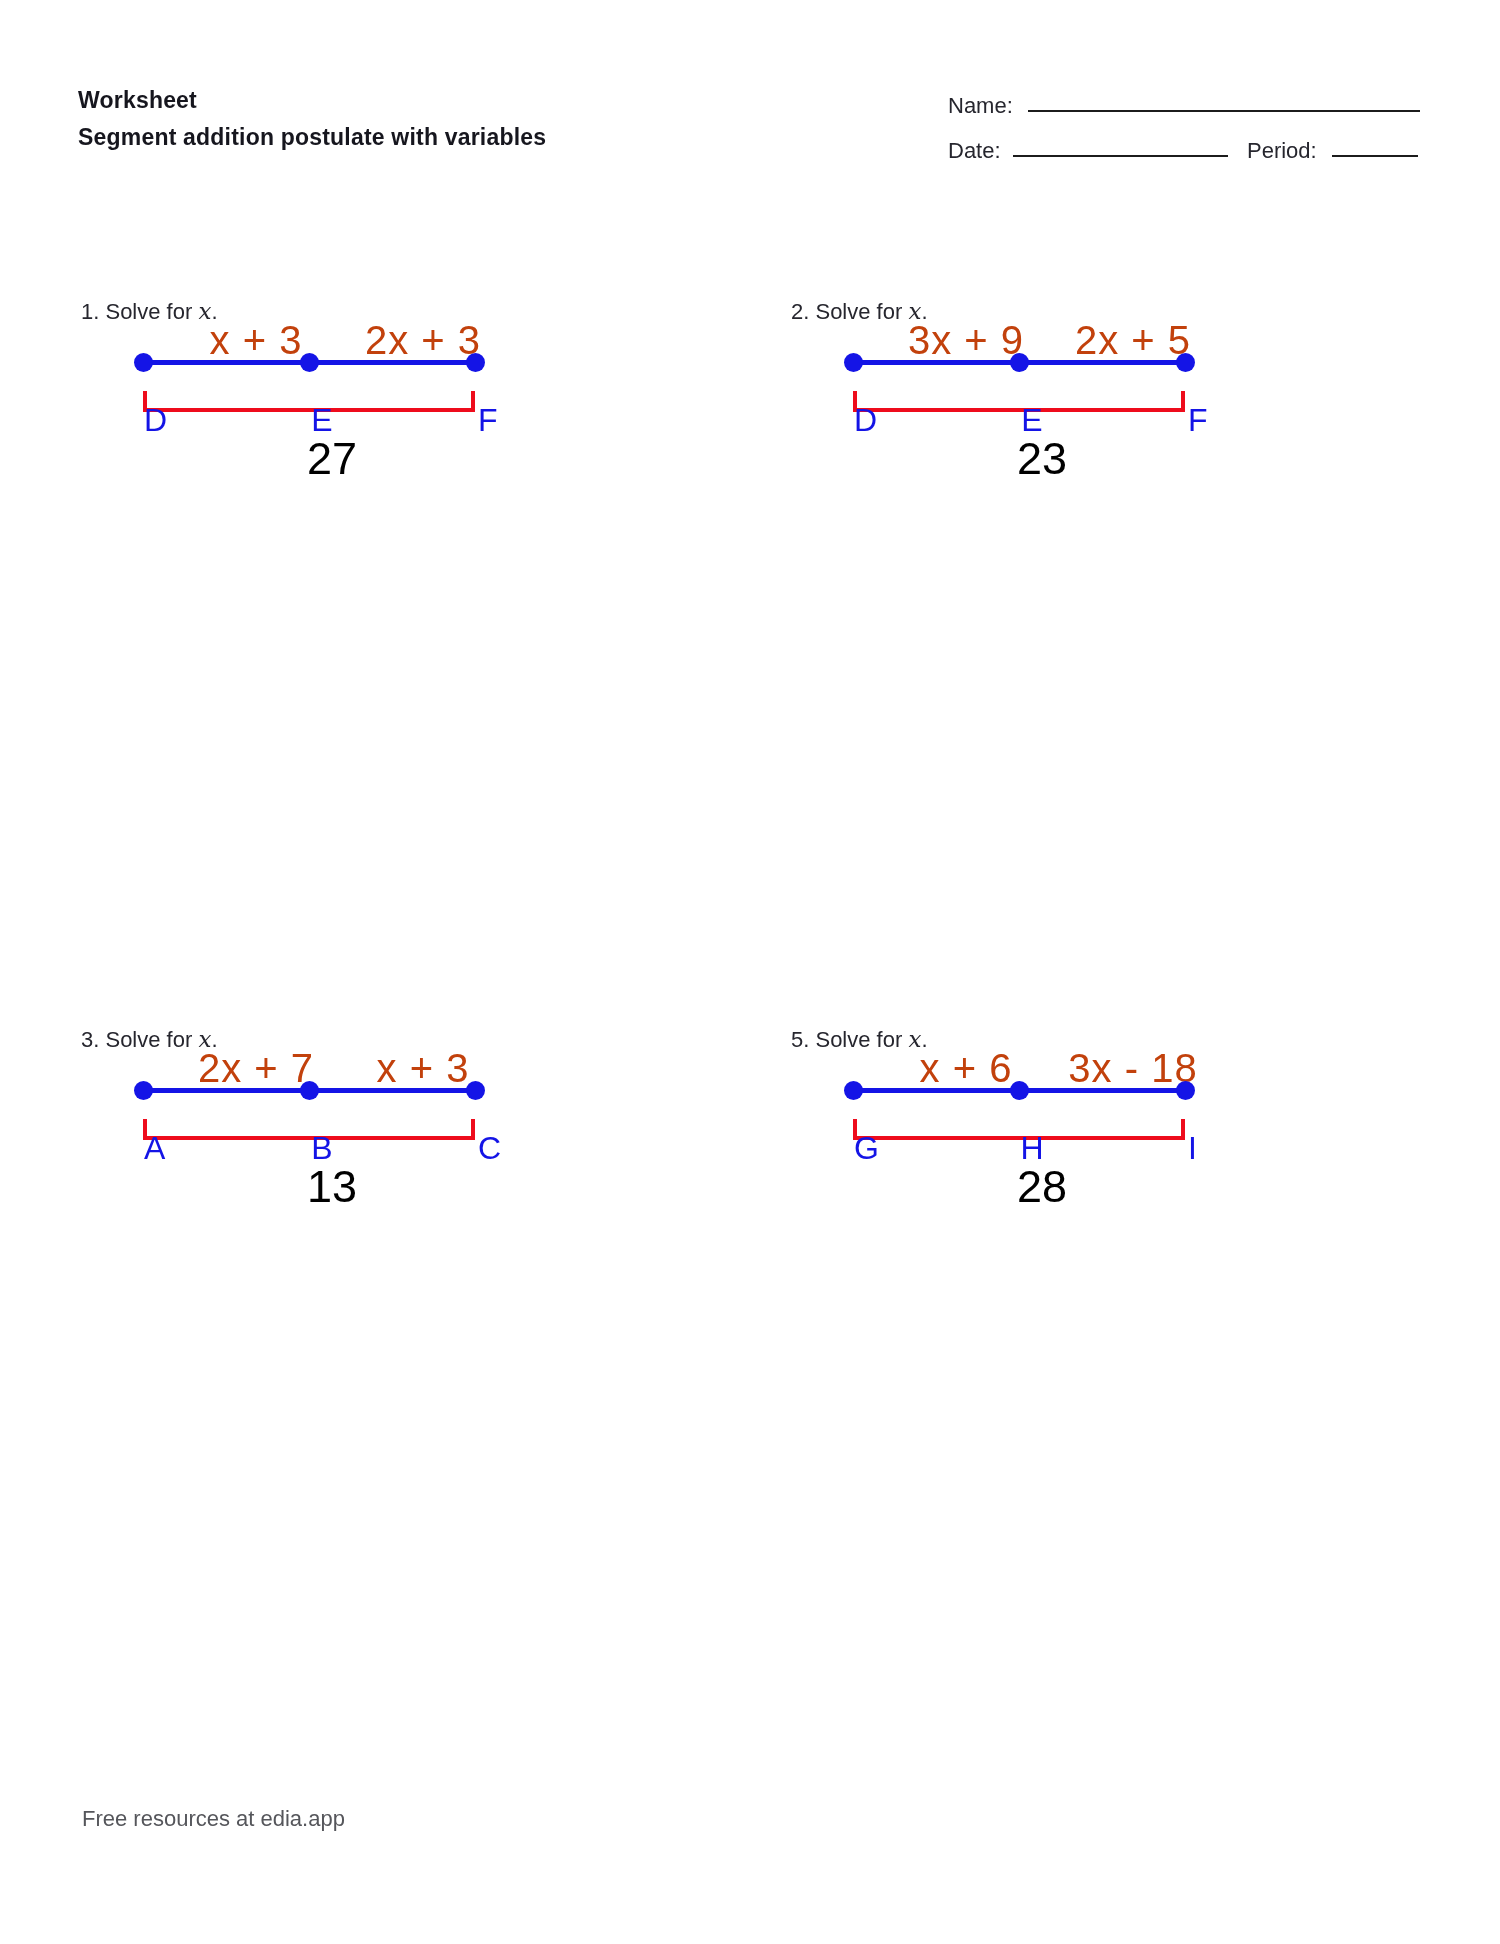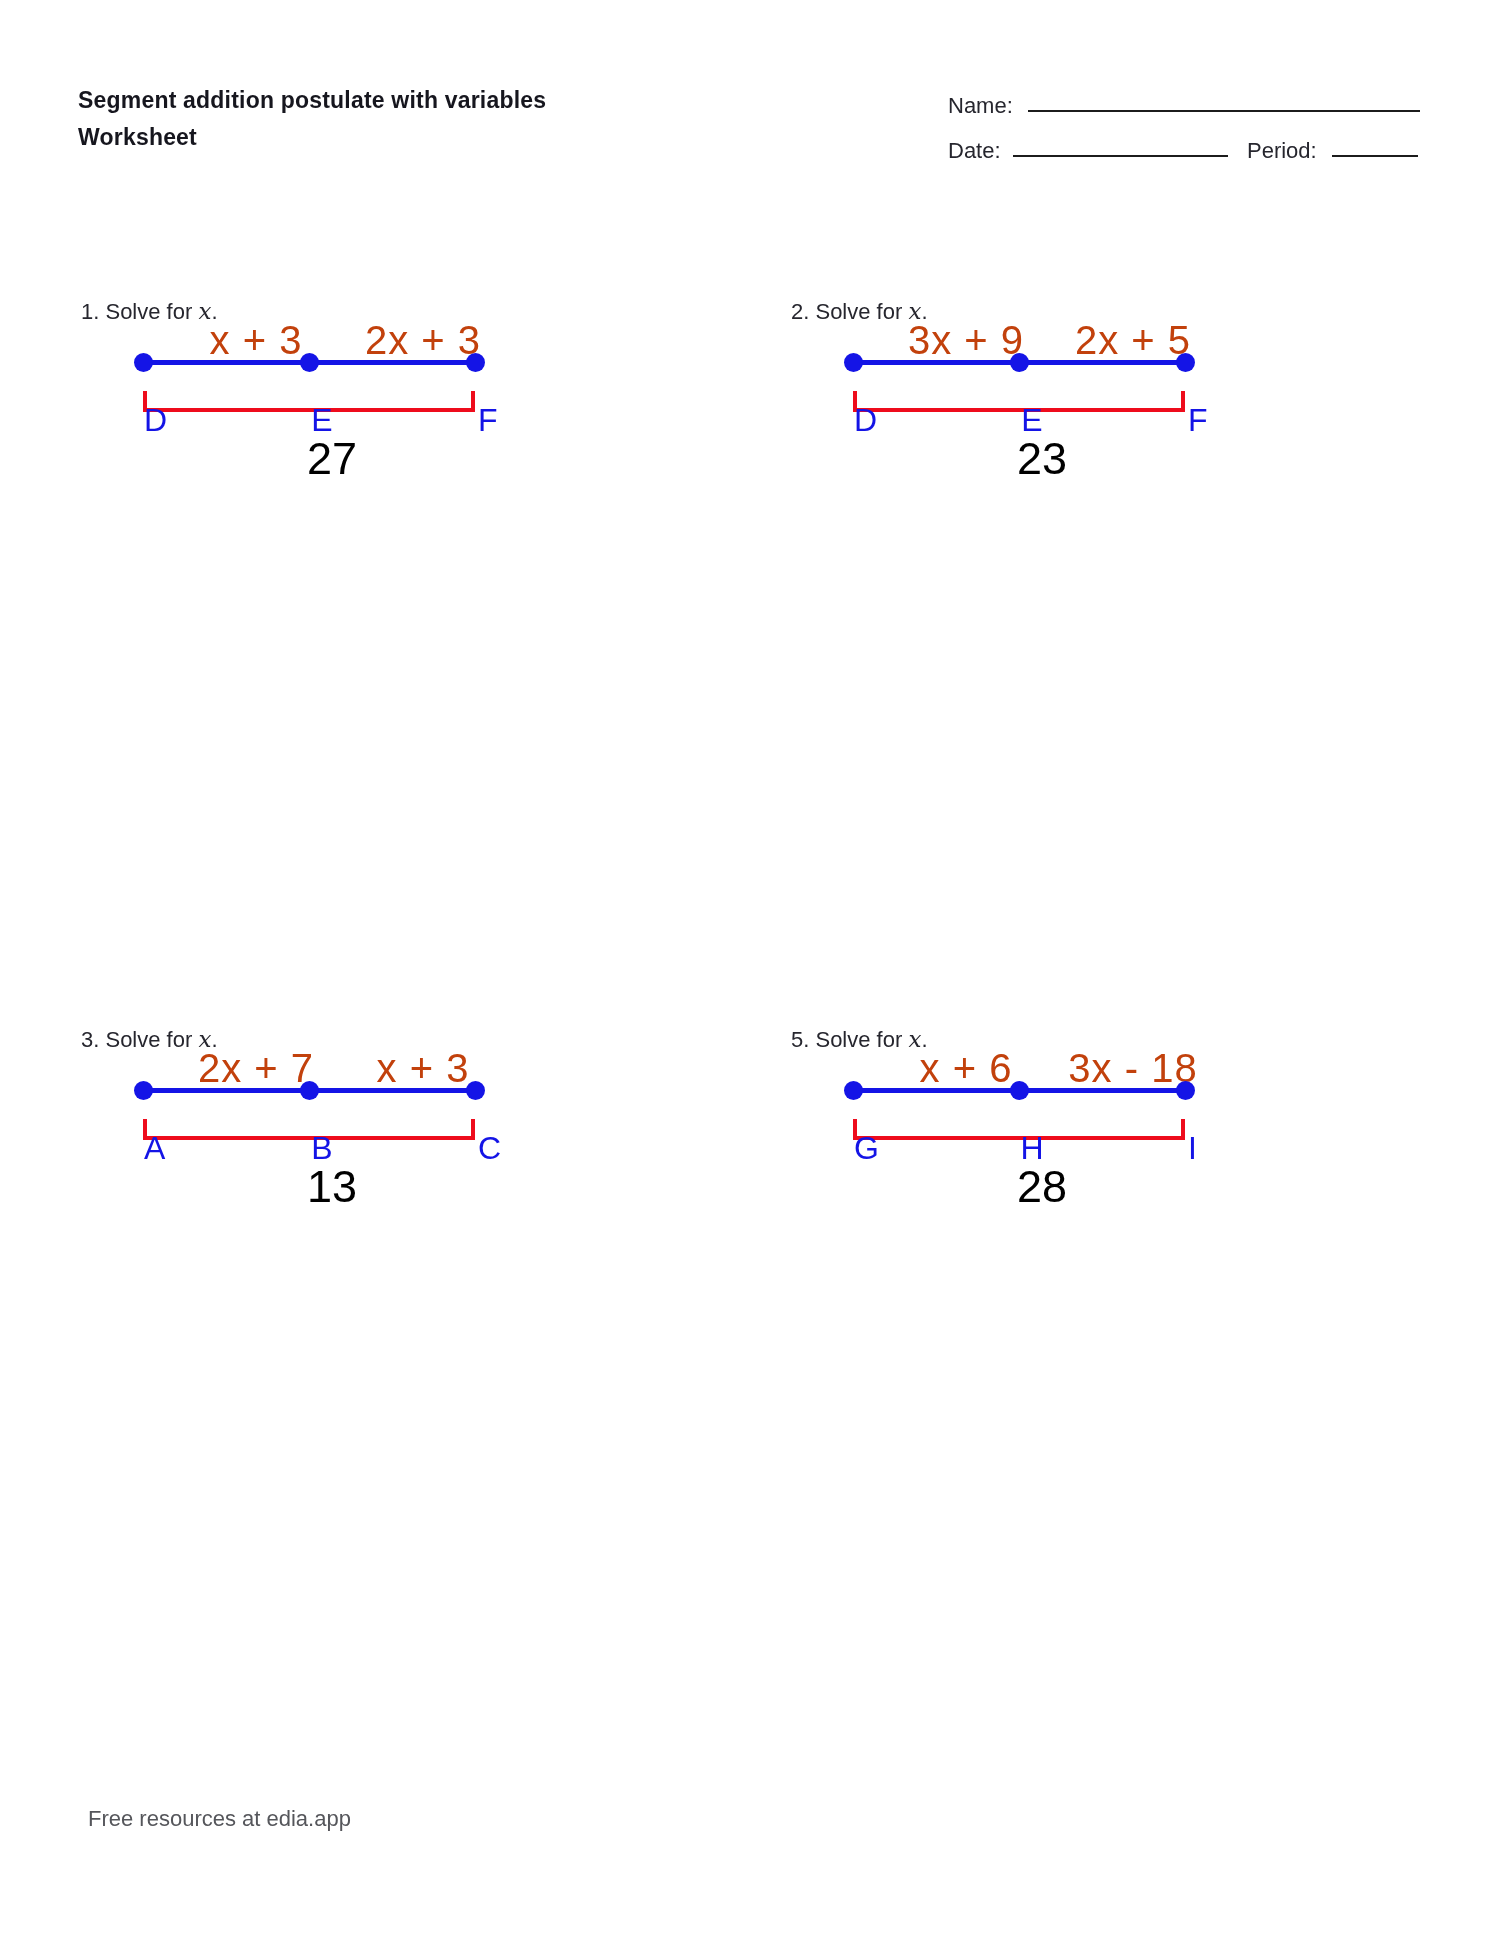--- a/index.html
+++ b/index.html
@@ -51,28 +51,28 @@
   }
   .pt1{left:81px;}
   .pt2{left:259px;transform:translateX(-50%);}
   .pt3{left:415px;}
   .total{
     position:absolute;left:269px;top:166px;font-size:45px;line-height:45px;color:#000;
     transform:translateX(-50%);white-space:nowrap;
   }
 
   
-  .footer{left:88px;top:1802px;font-size:22px;line-height:34px;color:#55565b;text-align:center;}
+  .footer{left:82px;top:1802px;font-size:22px;line-height:34px;color:#55565b;text-align:center;}
 </style>
 </head>
 <body>
 
 <div class="abs title">
+  <div>Worksheet</div>
   <div>Segment addition postulate with variables</div>
-  <div>Worksheet</div>
 </div>
 
 <div class="abs fieldlabel" style="left:948px;top:95px;">Name:</div>
 <div class="abs fieldline" style="left:1028px;top:110px;width:392px;"></div>
 
 <div class="abs fieldlabel" style="left:948px;top:140px;">Date:</div>
 <div class="abs fieldline" style="left:1013px;top:155px;width:215px;"></div>
 
 <div class="abs fieldlabel" style="left:1247px;top:140px;">Period:</div>
 <div class="abs fieldline" style="left:1332px;top:155px;width:86px;"></div>

